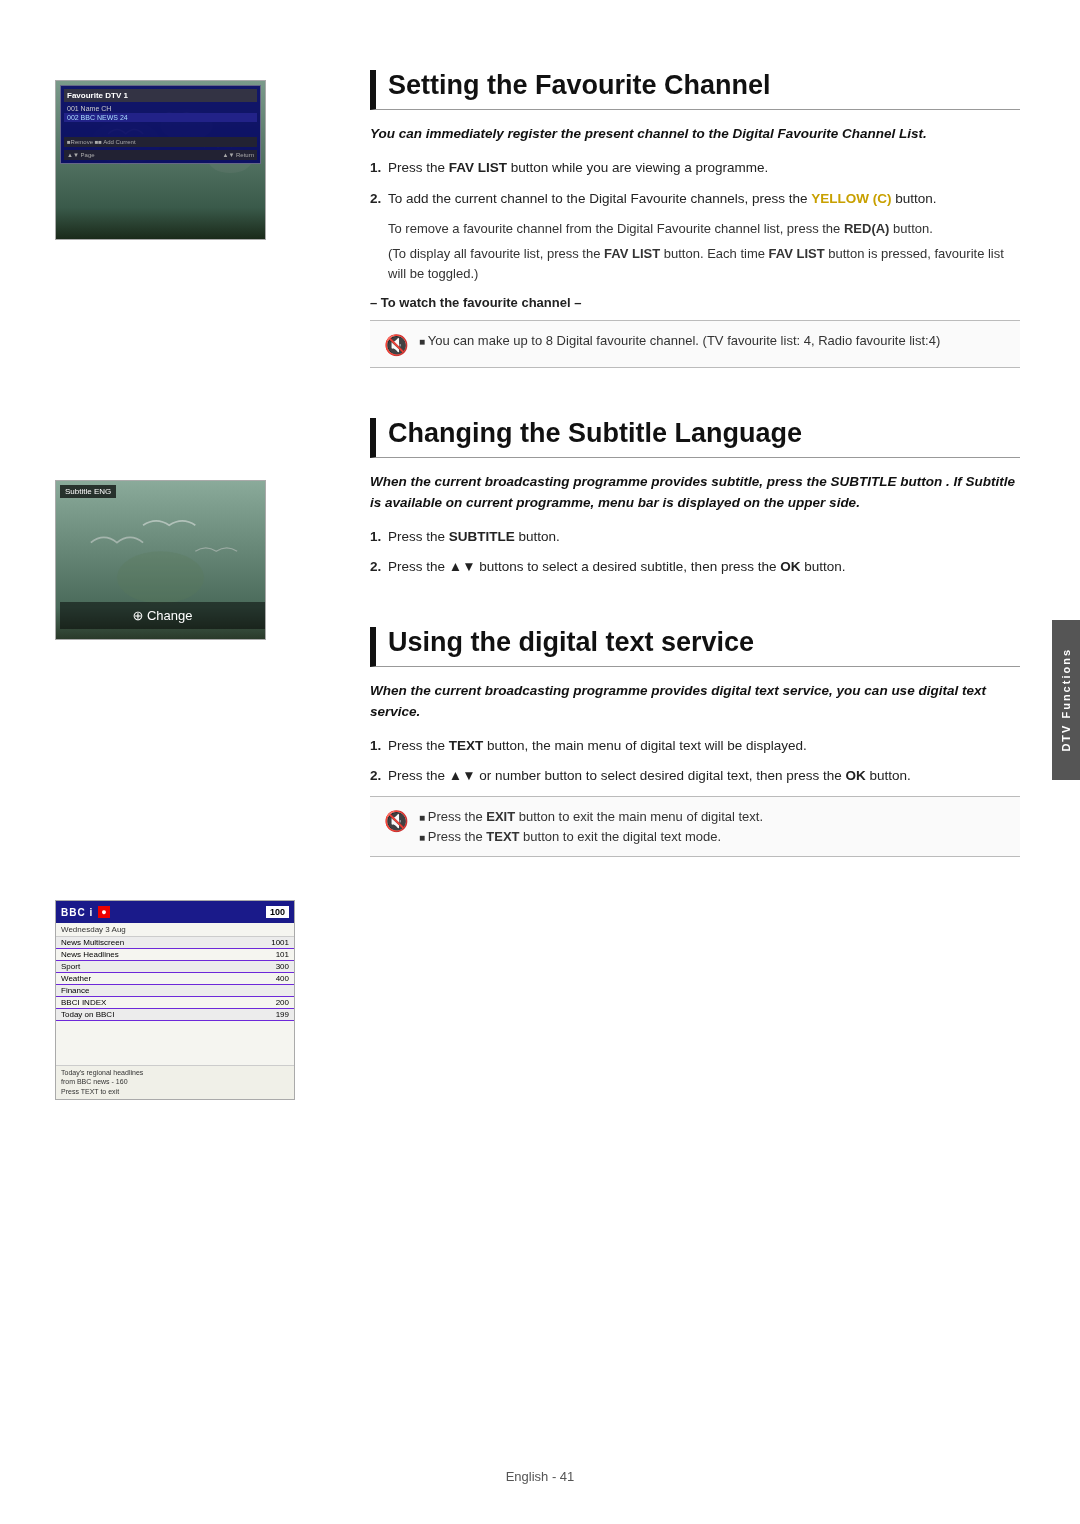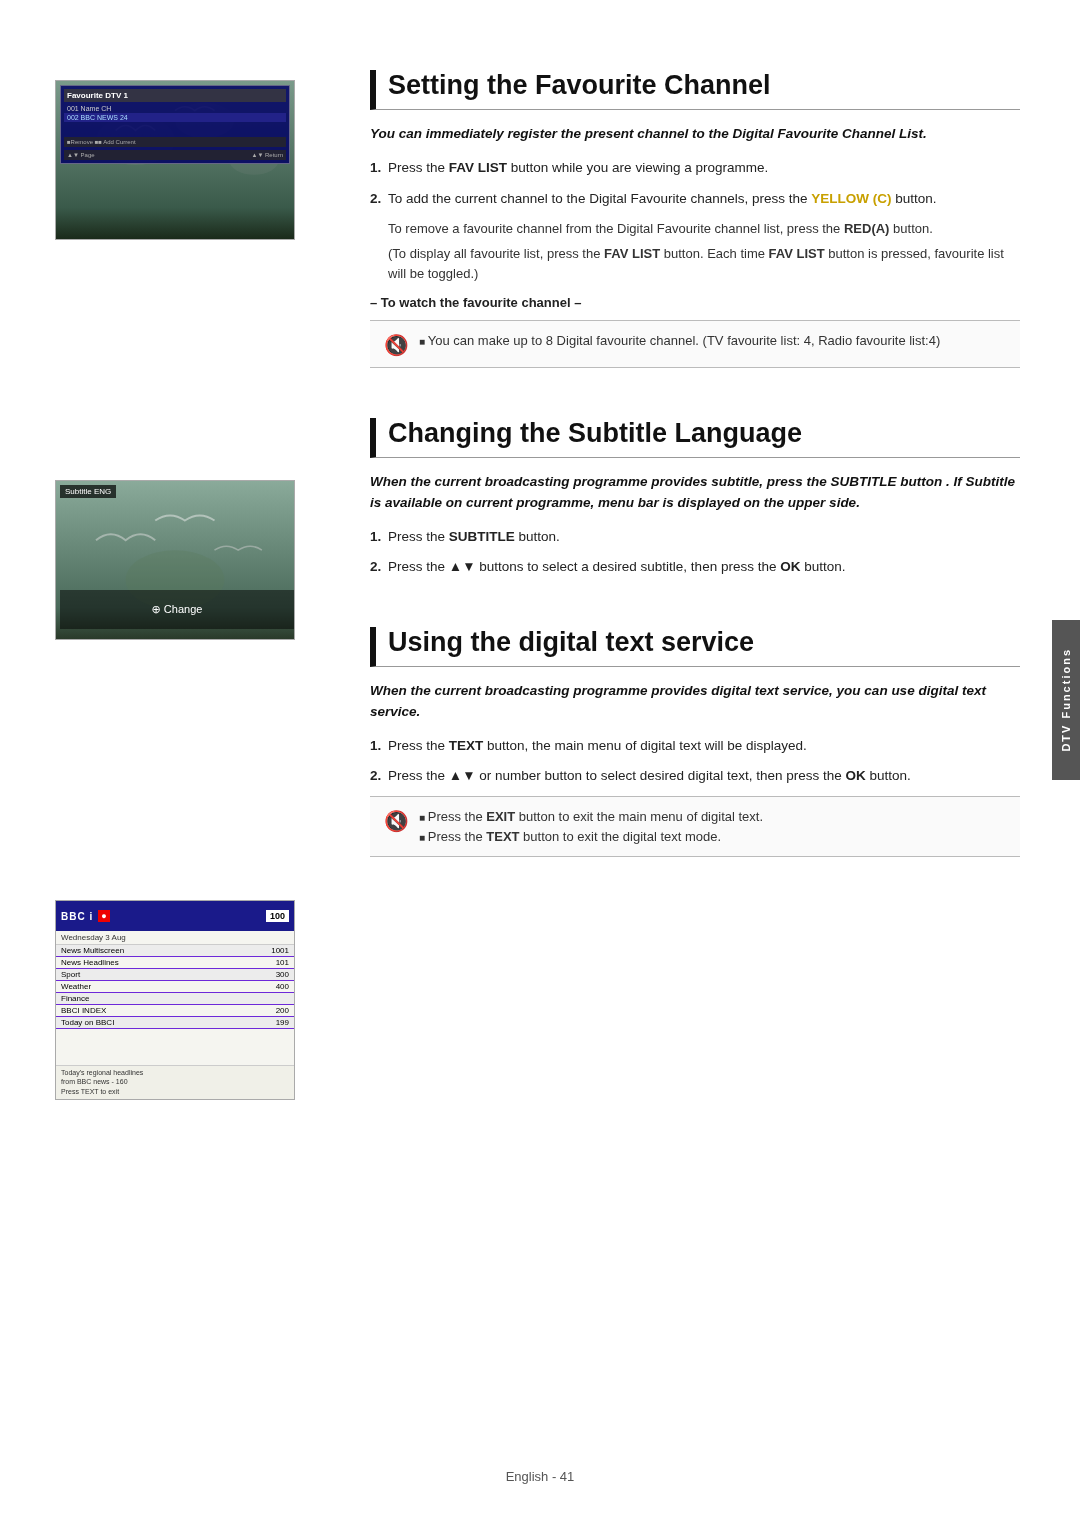--- a/index.html
+++ b/index.html
@@ -161,21 +161,21 @@
     .screenshot-block {
       margin-bottom: 10px;
     }
 
     
     .tv-screen {
       border: 1px solid #aaa;
       background: #1a1a1a;
       position: relative;
       overflow: hidden;
-      width: 240px;
+      width: 211px;
       height: 160px;
     }
     
     .birds-bg {
       position: absolute;
       inset: 0;
       background: linear-gradient(180deg, #7a9a8a 0%, #5a7a6a 40%, #3a5a4a 80%, #1a2a1a 100%);
     }
 
     
@@ -226,37 +226,37 @@
       font-size: 8px;
       padding: 2px 5px;
     }
     .subtitle-bottom {
       position: absolute;
       bottom: 10px;
       left: 4px;
       right: 0;
       text-align: center;
       color: #fff;
-      font-size: 11px;
+      font-size: 13px;
       background: rgba(0,0,0,0.5);
-      padding: 13px;
+      padding: 6px;
     }
 
     
     .digital-screen {
       border: 1px solid #aaa;
       background: #f5f5f0;
       width: 240px;
       height: 200px;
       position: relative;
       overflow: hidden;
     }
     .digital-top-bar {
       background: #1a1a8a;
-      height: 30px;
+      height: 22px;
       display: flex;
       align-items: center;
       padding: 0 5px;
       gap: 5px;
     }
     .bbc-logo {
       color: #fff;
       font-size: 10px;
       font-weight: bold;
       letter-spacing: 1px;

